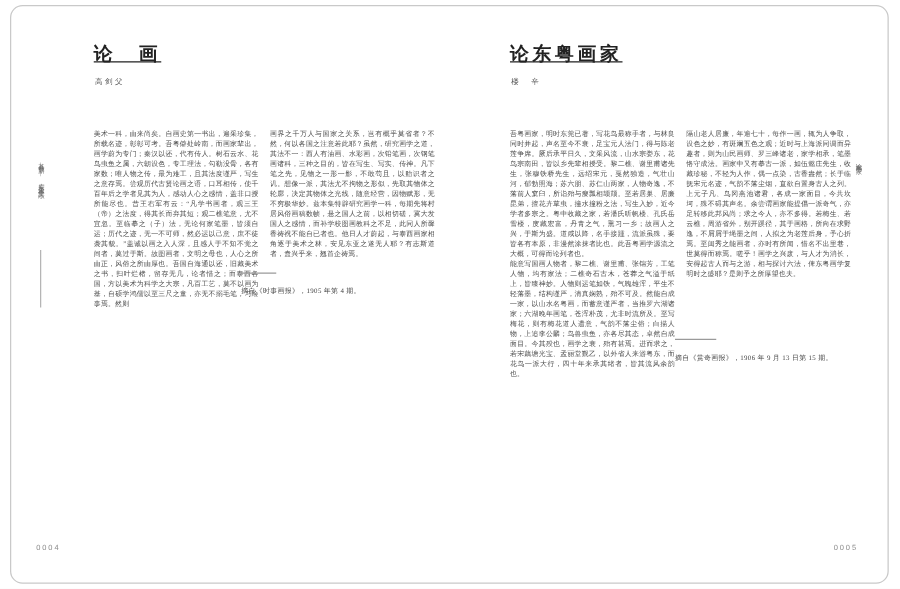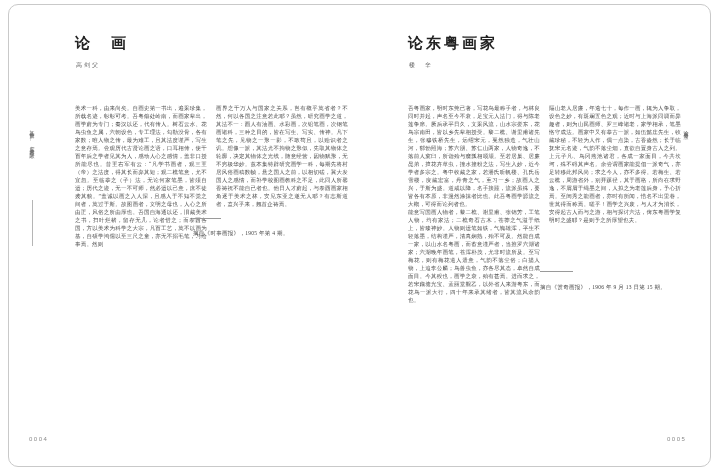--- a/index.html
+++ b/index.html
@@ -15,21 +15,21 @@
   .margin-vtext{
     position:absolute;writing-mode:vertical-rl;text-orientation:mixed;
     font-size:5px;letter-spacing:1px;color:#6b6b6b;line-height:1;
   }
   .margin-vtext.left{left:29px;top:126px;height:130px;}
   .margin-vtext.right{left:683px;top:126px;height:80px;}
   .margin-vrule{position:absolute;left:32px;top:200px;width:1px;height:46px;background:#b5b5b5;}
   
   .page-title{
     position:absolute;top:34px;font-size:15px;font-weight:bold;color:#222;
-    letter-spacing:3px;white-space:pre;
+    letter-spacing:3px;white-space:pre;text-decoration:underline;
   }
   .page-author{
     position:absolute;top:61px;font-size:6px;color:#555;letter-spacing:2px;white-space:pre;
   }
   .body-cols{
     position:absolute;top:104px;width:273px;display:flex;gap:9px;
   }
   .bcol{
     width:132px;font-size:5.5px;line-height:8px;color:#4d4d4d;
     text-align:justify;letter-spacing:0.2px;overflow:hidden;

